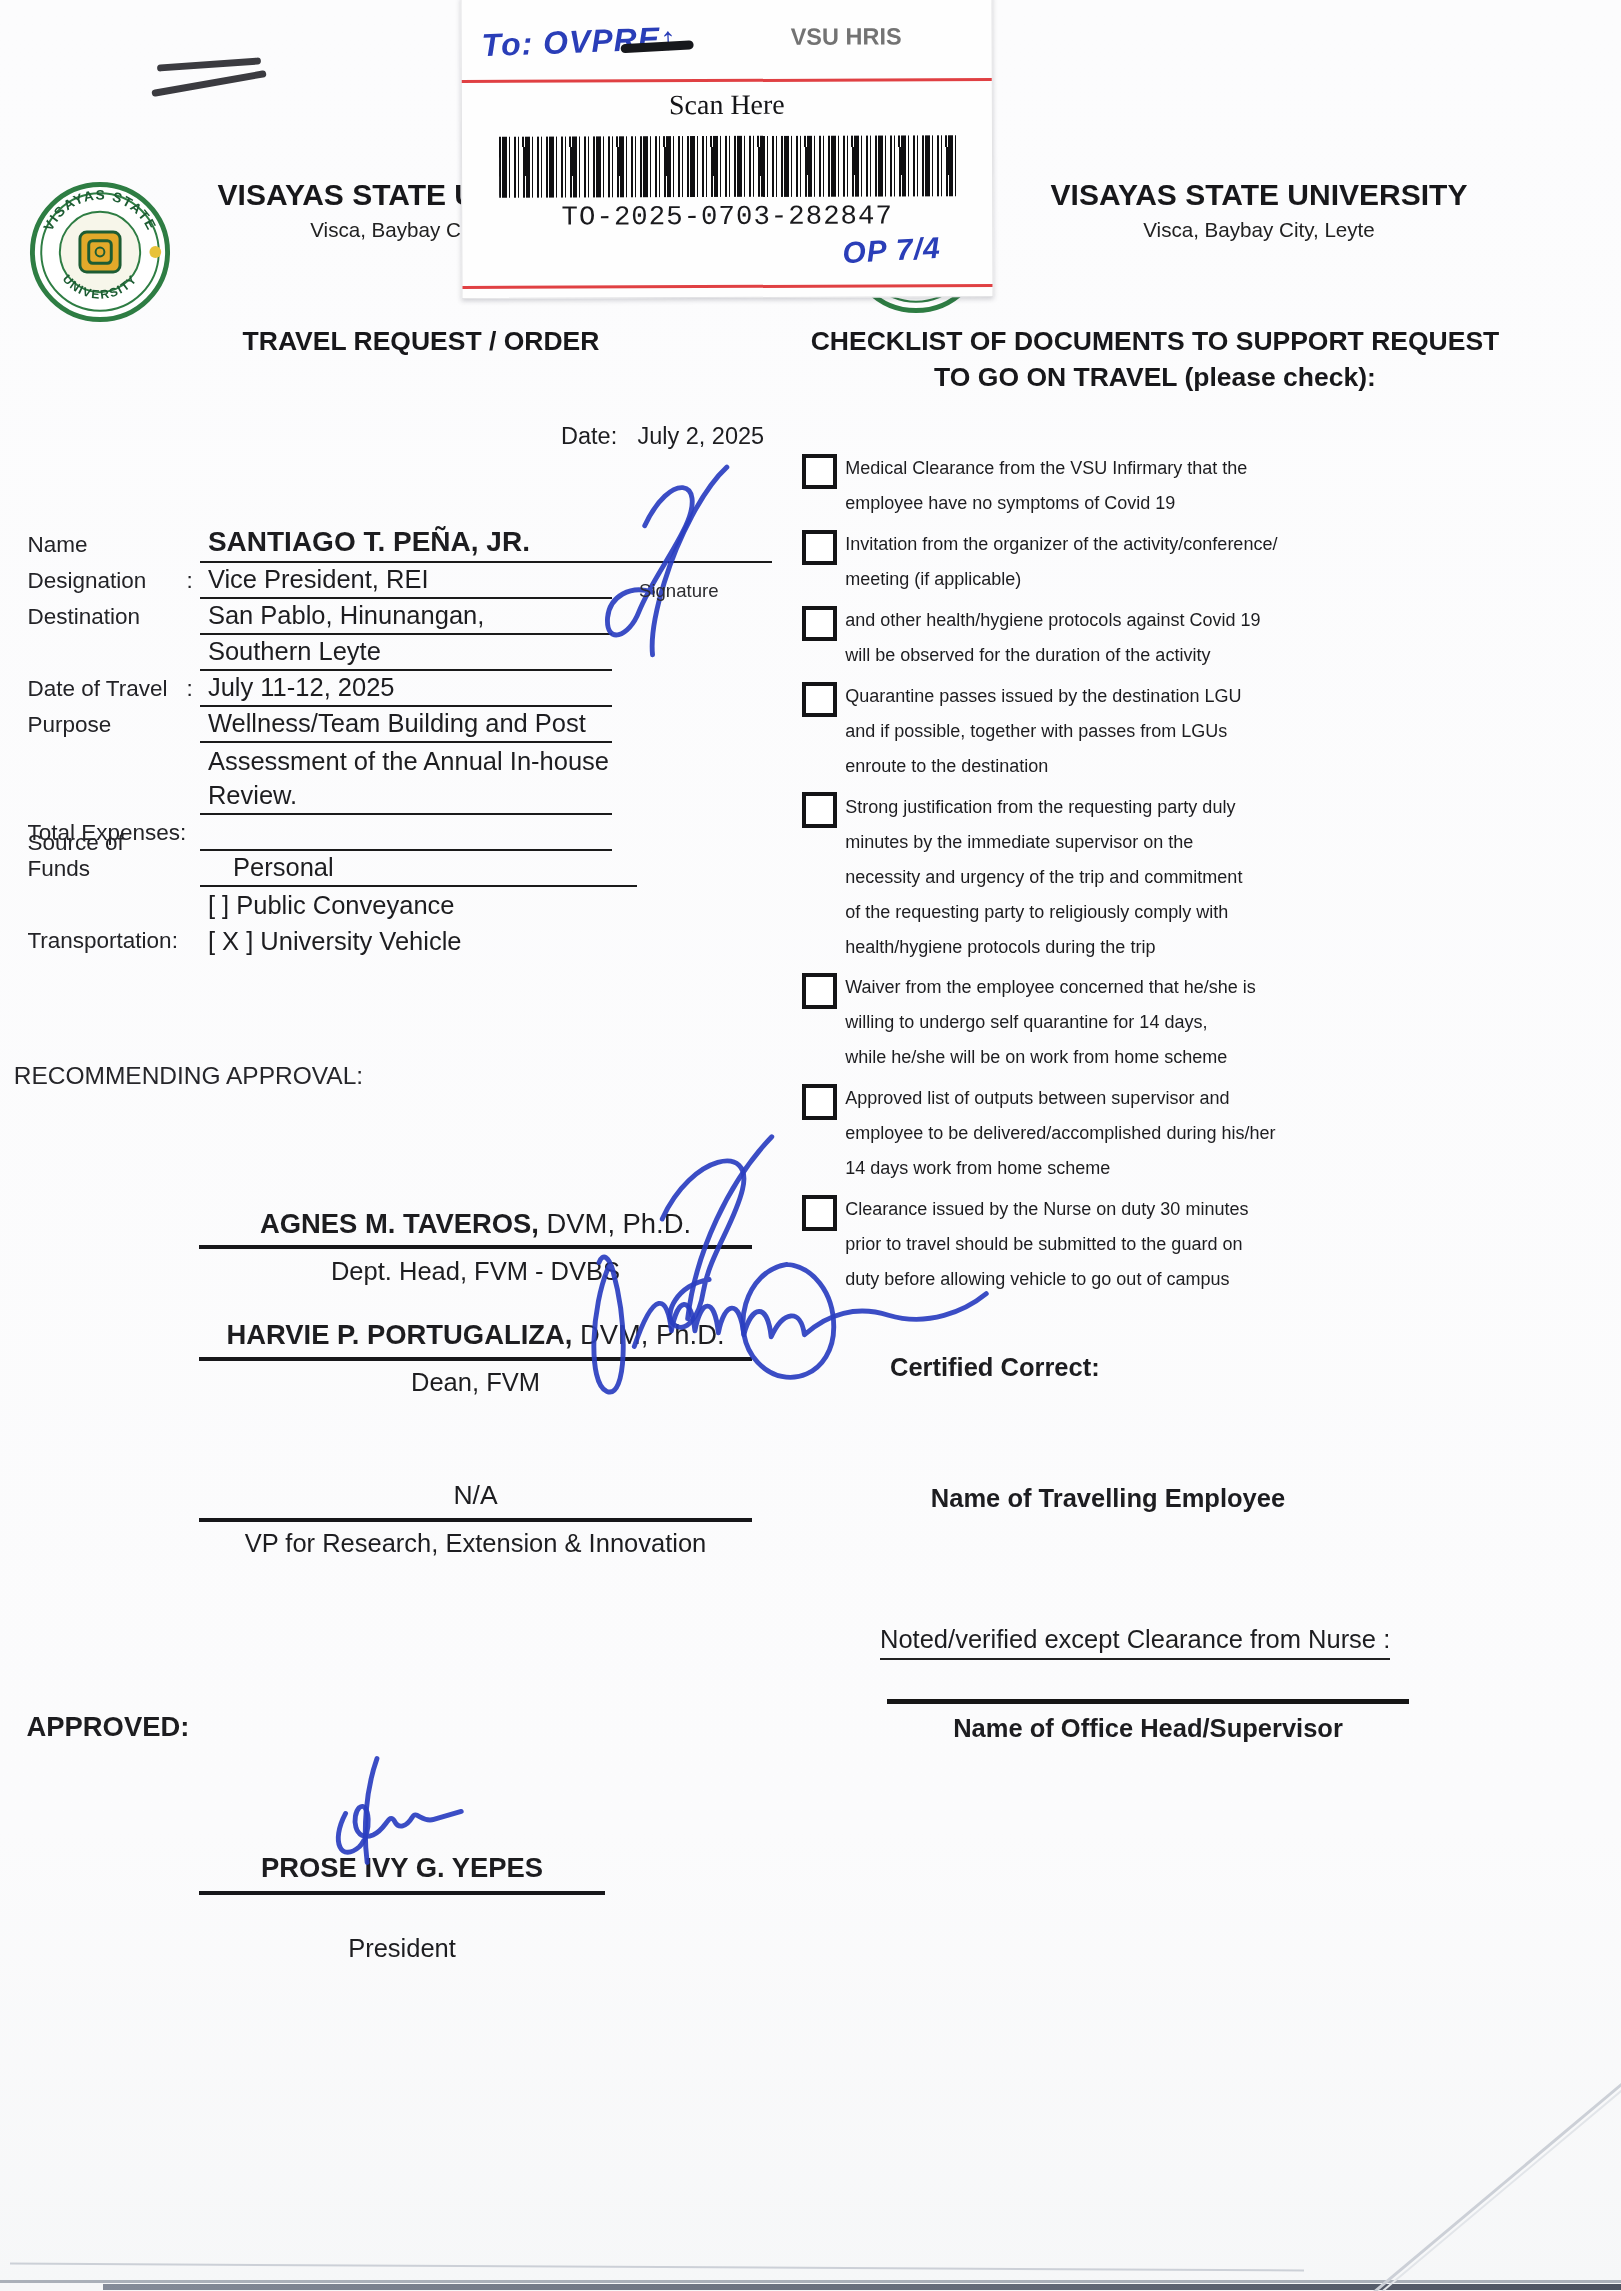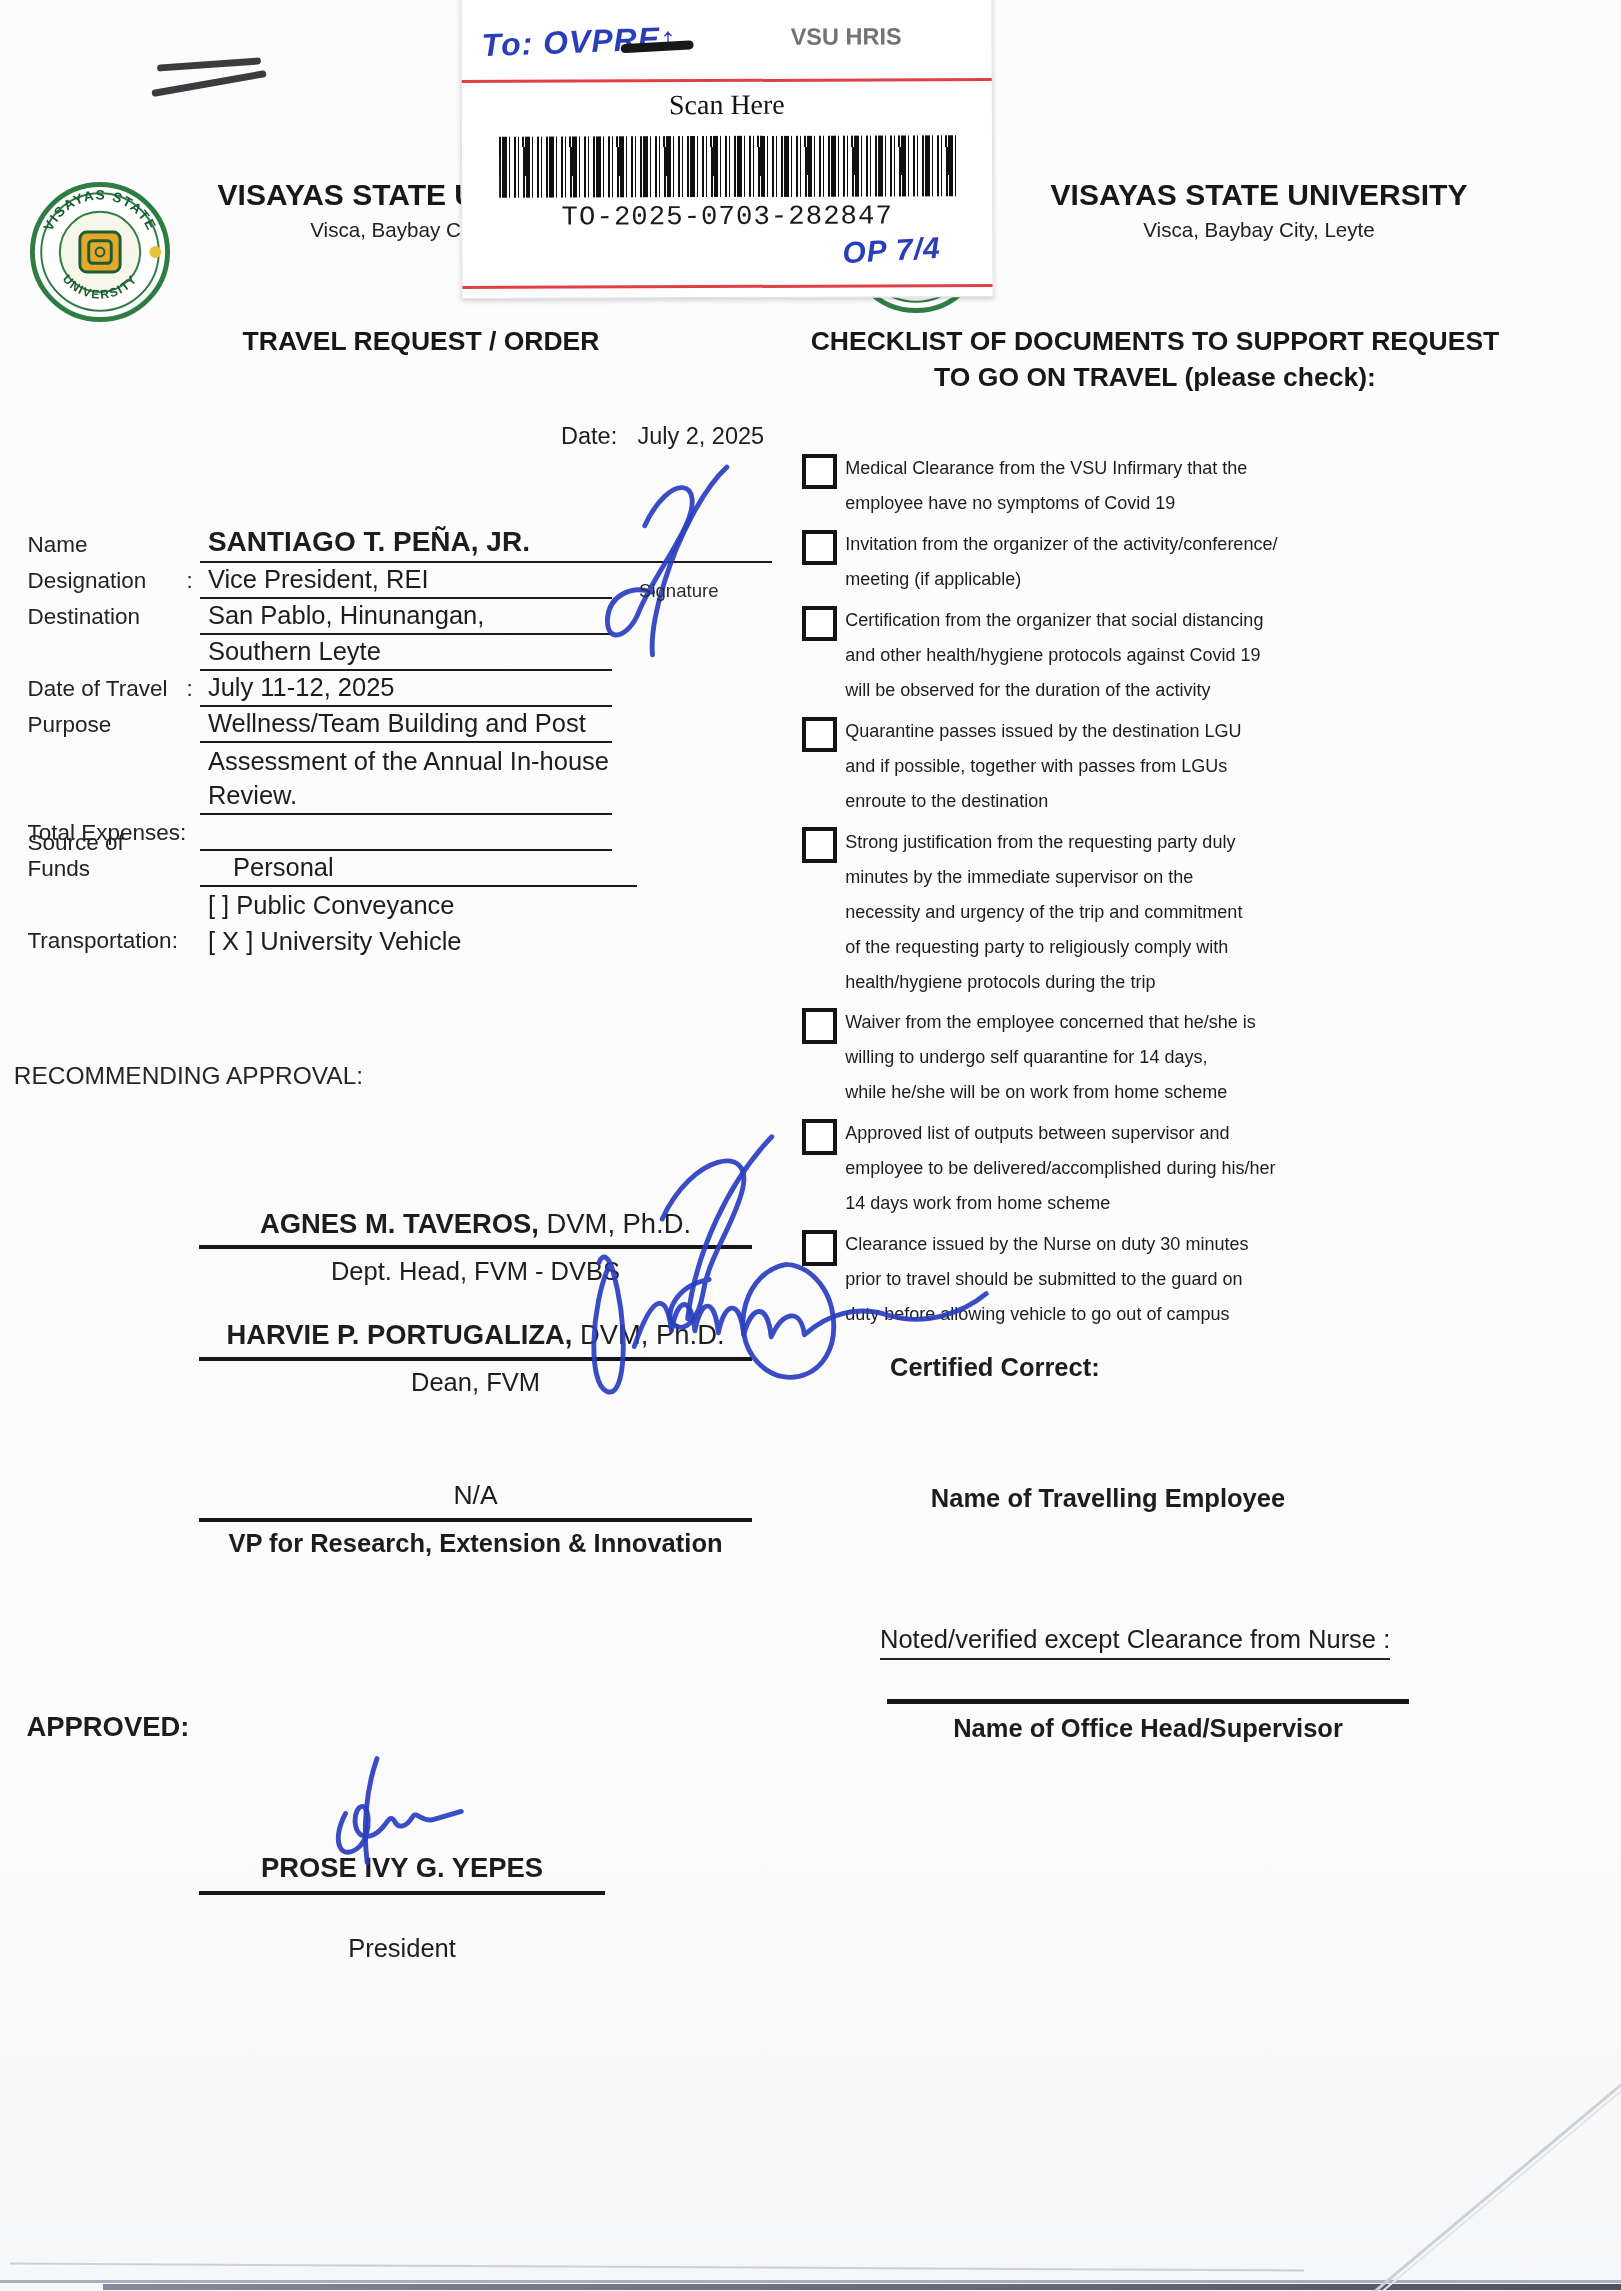--- a/index.html
+++ b/index.html
@@ -204,21 +204,20 @@
     <div class="citem">
       <div class="cbox"></div>
       <div class="clines">
         <div>Invitation from the organizer of the activity/conference/</div>
         <div>meeting (if applicable)</div>
       </div>
     </div>
     <div class="citem">
       <div class="cbox"></div>
       <div class="clines">
-        <div>Certification from the organizer that social distancing</div>
         <div>and other health/hygiene protocols against Covid 19</div>
         <div>will be observed for the duration of the activity</div>
       </div>
     </div>
     <div class="citem">
       <div class="cbox"></div>
       <div class="clines">
         <div>Quarantine passes issued by the destination LGU</div>
         <div>and if possible, together with passes from LGUs</div>
         <div>enroute to the destination</div>
@@ -280,21 +279,21 @@
   <div class="appr-name" style="left:199px;top:1319px;">
     <span class="b">HARVIE P. PORTUGALIZA,</span><span> DVM, Ph.D.</span>
   </div>
   <div class="sigline" style="left:199px;top:1357px;width:553px;"></div>
   <div class="appr-title" style="left:199px;top:1368px;">Dean, FVM</div>
 
   <div class="appr-name" style="left:199px;top:1480px;font-size:26.5px;">
     <span>N/A</span><span></span>
   </div>
   <div class="sigline" style="left:199px;top:1518px;width:553px;"></div>
-  <div class="appr-title" style="left:199px;top:1529px;font-weight:bold;">VP for Research, Extension &amp; Innovation</div>
+  <div class="appr-title" style="left:199px;top:1529px;">VP for Research, Extension &amp; Innovation</div>
 
   <div class="abs b" style="left:890px;top:1353px;font-size:25.5px;">Certified Correct:</div>
   <div class="abs b center" style="left:863px;top:1484px;width:490px;font-size:25.5px;">Name of Travelling Employee</div>
   <div class="abs nowrap" style="left:864px;top:1625px;font-size:25.5px;border-bottom:2px solid #222;padding-bottom:3.9px;">Noted/verified except Clearance from Nurse :</div>
 
   <div class="abs" style="left:887px;top:1699px;width:522px;">
     <div style="height:4.9px;background:#161616;"></div>
     <div class="b center" style="margin-top:9.8px;font-size:25.5px;">Name of Office Head/Supervisor</div>
   </div>
 

